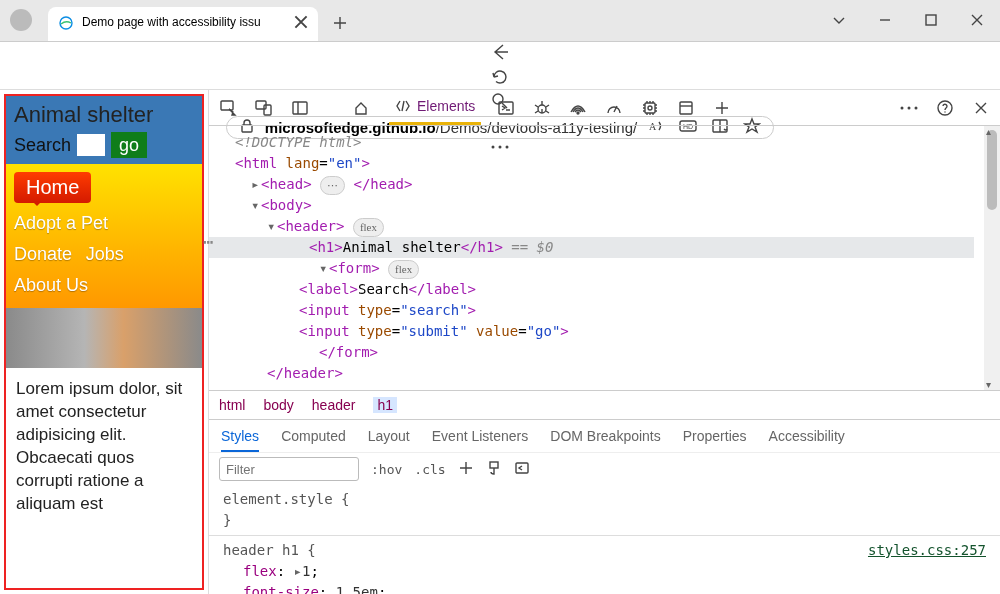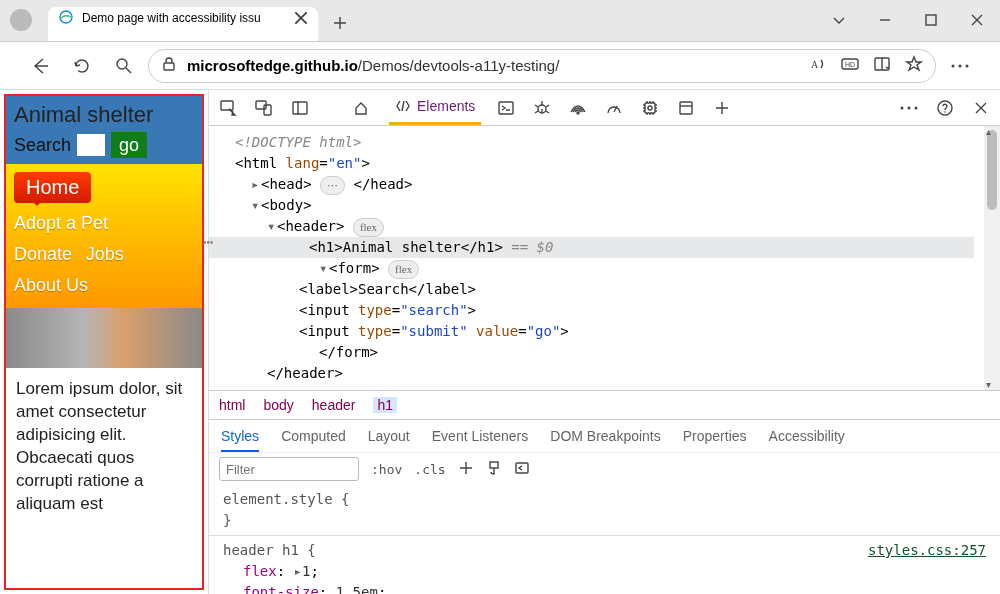--- a/index.html
+++ b/index.html
@@ -2,29 +2,29 @@
 <html><head>
 <meta charset="utf-8">
 <style>
 * { box-sizing: border-box; margin: 0; padding: 0; }
 body { font-family: "Segoe UI", Arial, sans-serif; font-size: 13px; background: #fff; width: 1000px; height: 594px; overflow: hidden; color: #000; }
 
 
 .titlebar { height: 42px; background: #e8e8e8; display: flex; align-items: flex-end; border-bottom: 1px solid #ccc; }
 .profile { width: 42px; height: 42px; display:flex; align-items:center; justify-content:center; }
 .profile-circle { width:22px; height:22px; border-radius:50%; background:#bbb; }
-.tab { background:#fff; height:34px; border-radius:8px 8px 0 0; display:flex; align-items:flex-end; padding:16px 10px; gap:8px; margin-left:6px; width: 270px; }
+.tab { background:#fff; height:34px; border-radius:8px 8px 0 0; display:flex; align-items:flex-start; padding:8px 10px; gap:8px; margin-left:6px; width: 270px; }
 .tab-favicon { width:16px; height:16px; }
 .tab-title { flex:1; white-space:nowrap; overflow:hidden; text-overflow:ellipsis; font-size:12px; }
 .tab-close { width:14px; height:14px; display:flex; align-items:center; justify-content:center; }
 .newtab { width:32px; height:32px; display:flex; align-items:center; justify-content:center; margin-left:6px; margin-bottom:2px; }
 .winbtns { margin-left:auto; display:flex; }
 .winbtn { width:46px; height:42px; display:flex; align-items:center; justify-content:center; }
 
-.toolbar { height:48px; display:flex; align-items:center; padding:0 22px; gap:6px; border-bottom:1px solid #ddd; }
+.toolbar { height:48px; display:flex; align-items:center; padding:0 16px; gap:6px; border-bottom:1px solid #ddd;flex-direction:column; }
 .tbtn { width:36px; height:36px; display:flex; align-items:center; justify-content:center; border-radius:4px; }
 .addr { flex:1; height:34px; border:1px solid #ccc; border-radius:18px; display:flex; align-items:center; padding:0 12px; gap:10px; }
 .addr-host { font-size:15px; color:#333; }
 .addr-host .bold { color:#000; font-weight:600; }
 .addr-actions { margin-left:auto; display:flex; gap:14px; align-items:center; }
 
 
 .content { display:flex; height:calc(594px - 42px - 48px); }
 
 
@@ -50,21 +50,21 @@
 .dt-tab.active { border-bottom:3px solid #eab308; color:#701a75; }
 .dt-toolbar .spacer { flex:1; }
 
 .dom-wrap { display:flex; flex:0 0 auto; }
 .dom { font-family: Consolas, monospace; font-size:14px; line-height:1.5; padding:6px 10px 6px 10px; flex:1; position:relative; }
 .dom .indent1 { padding-left:16px; }
 .dom .indent2 { padding-left:32px; }
 .dom .indent3 { padding-left:48px; }
 .dom .indent4 { padding-left:100px; }
 .dom .indent5 { padding-left:80px; }
-.tag-b { color:#000000; }
+.tag-b { color:#a21caf; }
 .attr-n { color:#9a4a00; }
 .attr-v { color:#1d47c7; }
 .gray { color:#888; font-style:italic; }
 .selected-line { background:#e6e8ea; display:block; margin-left:-10px; padding-left:10px; }
 .kebab { position:absolute; left:-6px; top:102px; color:#888; font-size:18px; }
 .twisty { display:inline-block; width:10px; color:#666; }
 .pill { display:inline-block; background:#eee; border:1px solid #ccc; border-radius:10px; padding:0 6px; font-size:11px; color:#666; font-family:"Segoe UI"; }
 .scrollbar-v { width:16px; background:#f0f0f0; position:relative; }
 .scrollbar-v::before { content:""; position:absolute; top:4px; right:3px; width:10px; height:80px; background:#bcbcbc; border-radius:5px; }
 .arr { position:absolute; left:2px; font-size:10px; color:#666; }

